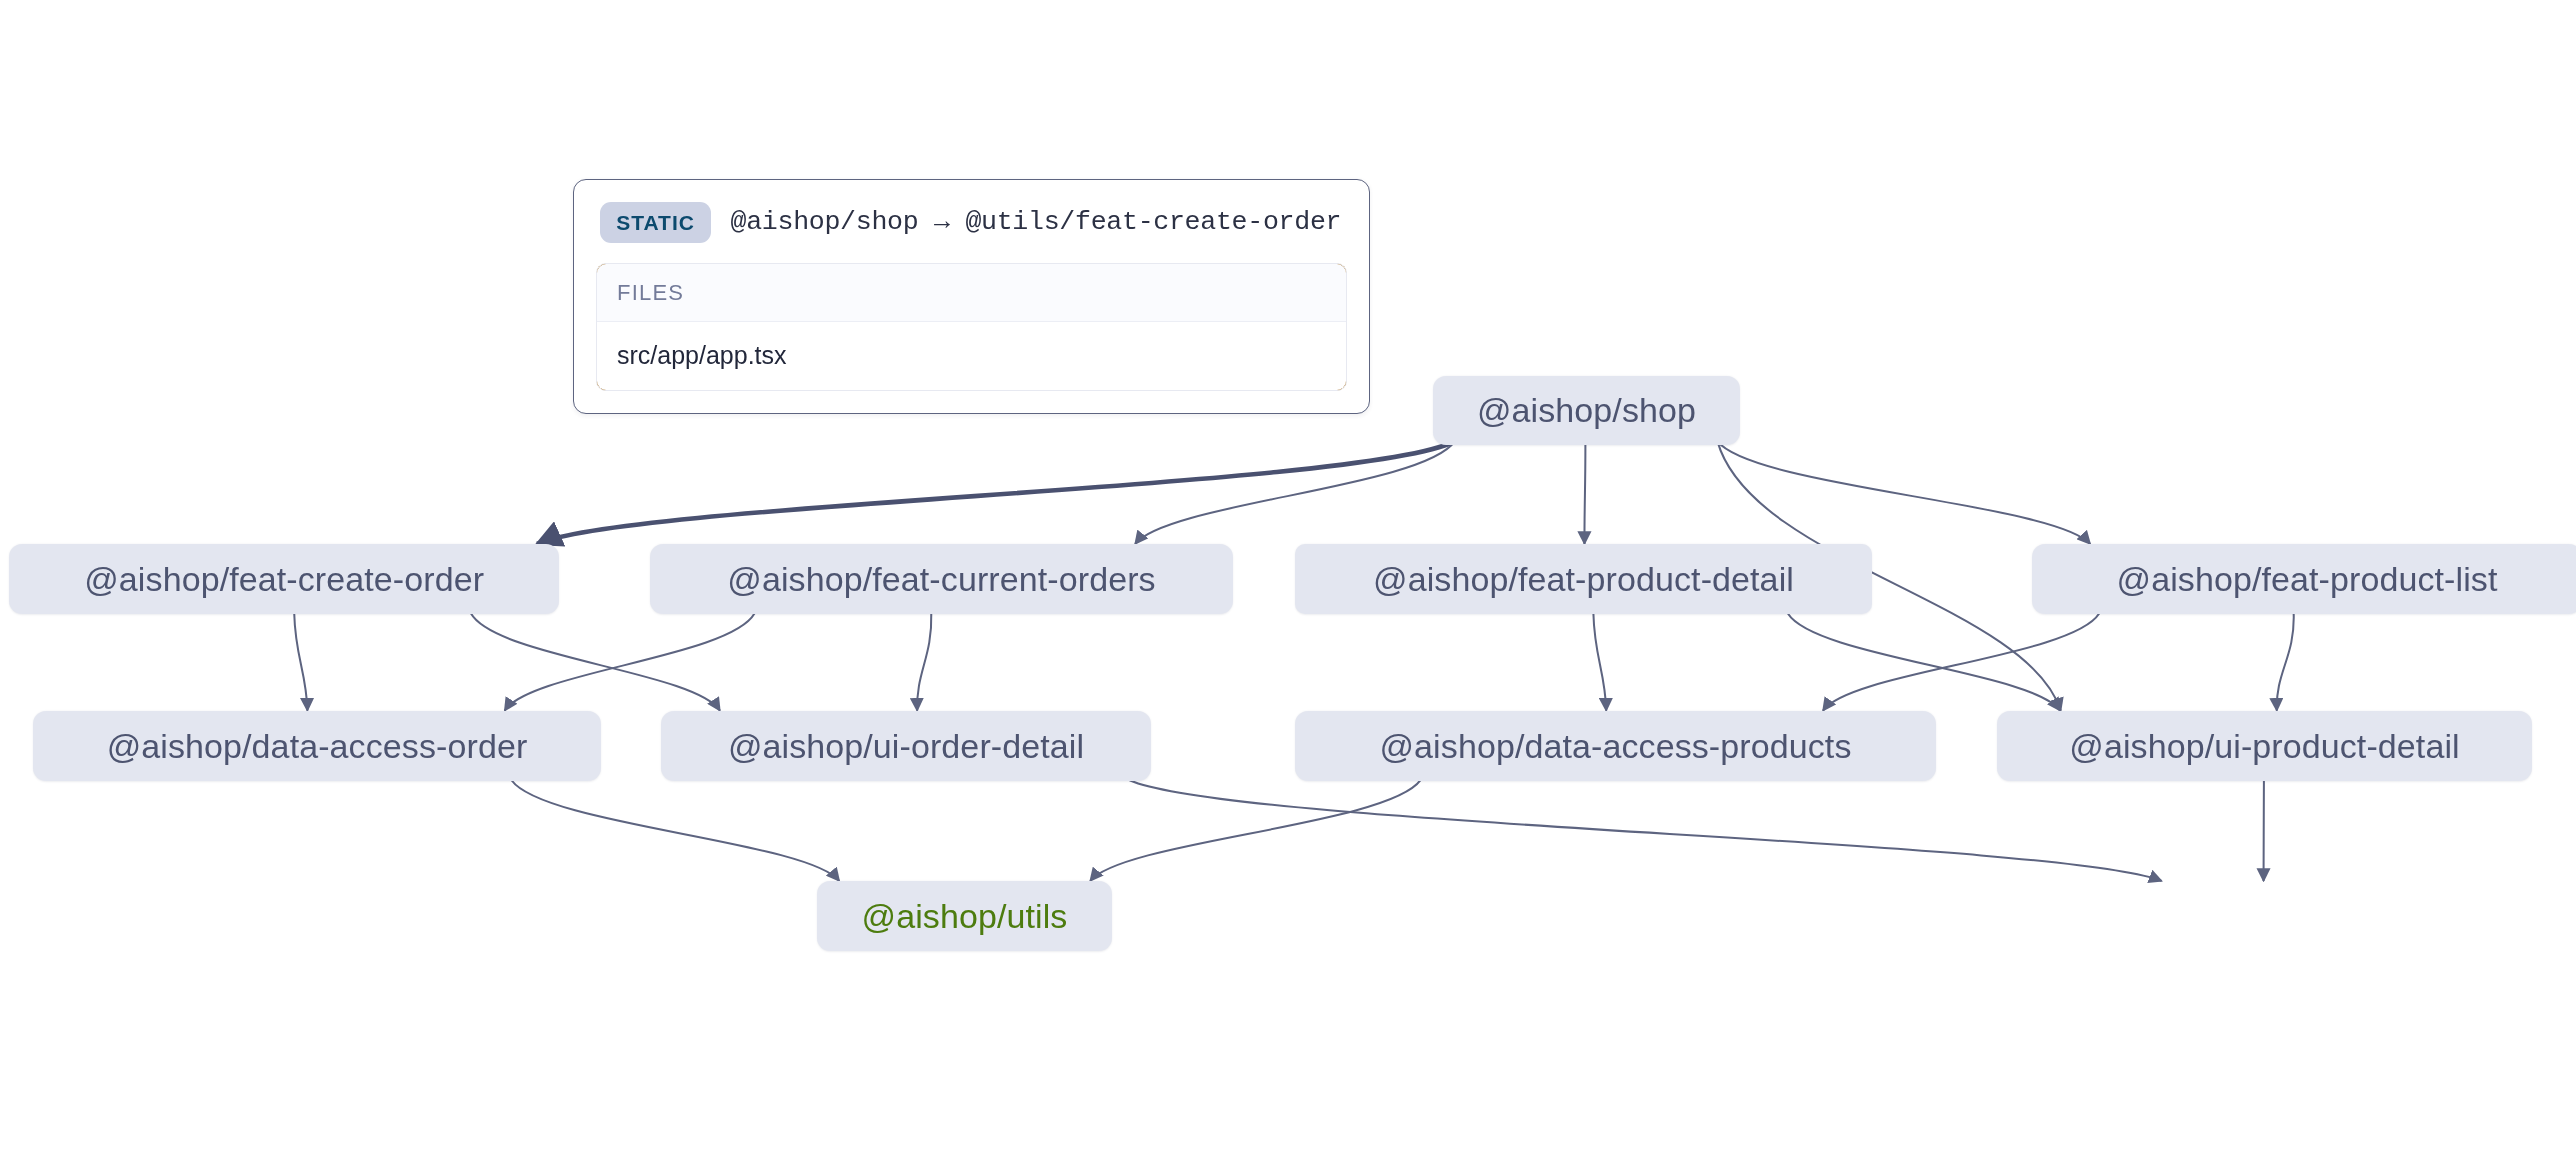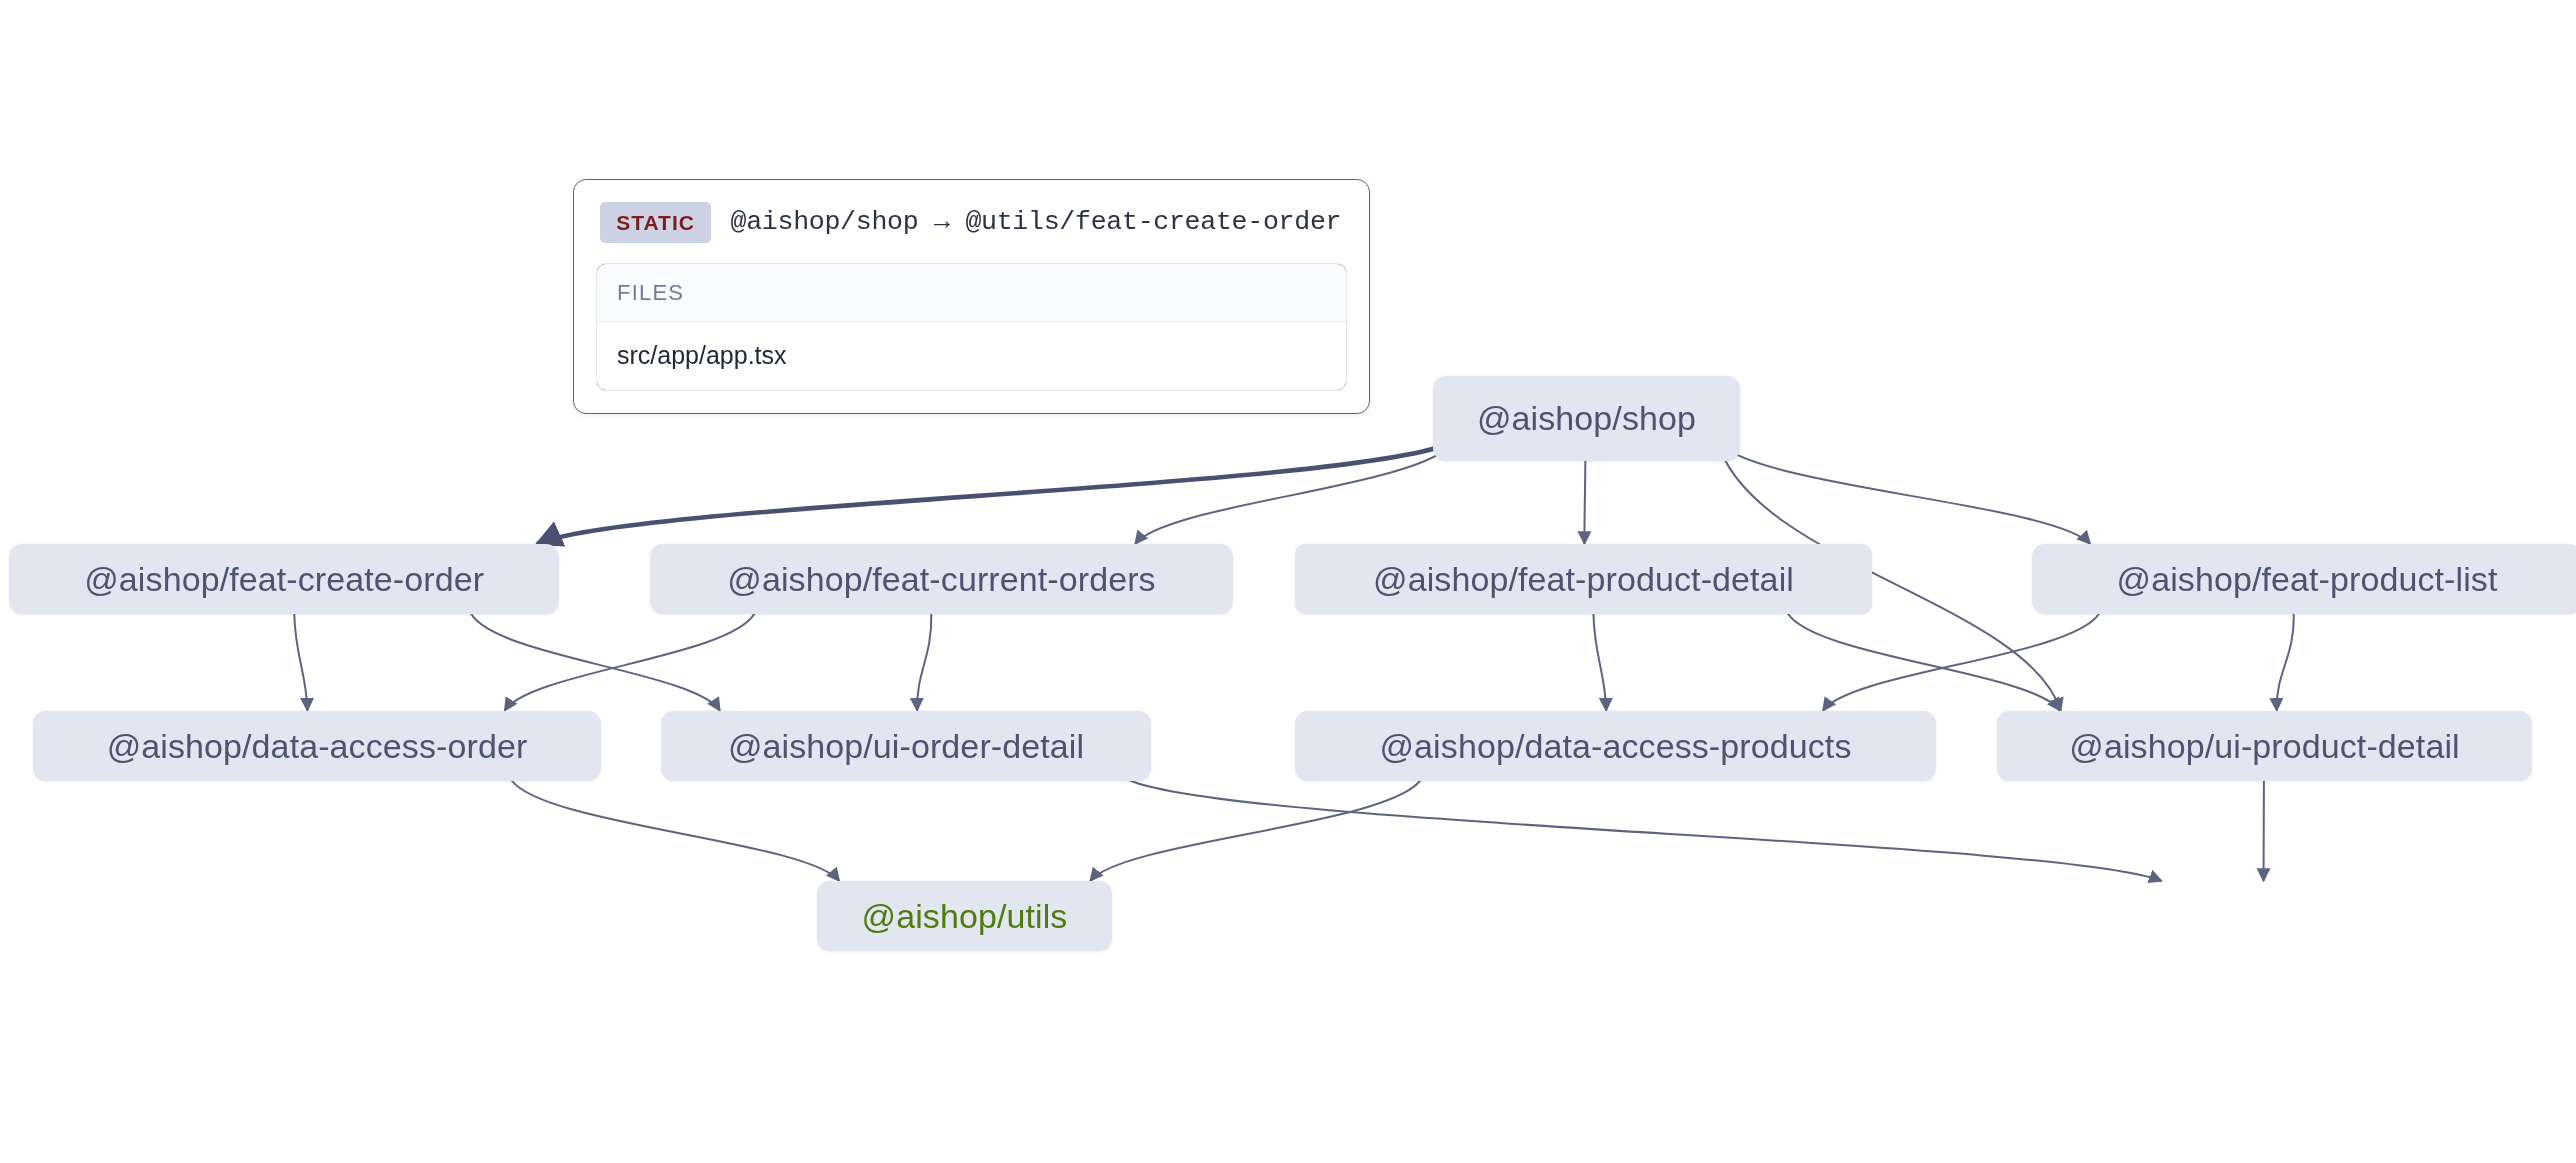--- a/index.html
+++ b/index.html
@@ -77,25 +77,25 @@
 
   .tt-header {
     display: flex;
     align-items: center;
     gap: 20px;
     padding: 1.8px 3.7px 0 3.7px;
   }
 
   .tt-badge {
     background: #ccd2e4;
-    color: #7f1d1d;
+    color: #0c4a6e;
     font-size: 21px;
     font-weight: 700;
     letter-spacing: 1px;
-    border-radius: 5px;
+    border-radius: 11px;
     padding: 10px 15.6px 10px 16.5px;
     line-height: 1;
     font-family: "Liberation Sans", sans-serif;
     white-space: nowrap;
   }
 
   .tt-title {
     font-family: "Liberation Mono", monospace;
     font-size: 26.6px;
     color: #2c3144;
@@ -158,21 +158,21 @@
         <path d="M 2291.8 670 C 2261.6400000000003 717.7, 2020.3600000000001 733.6, 1990.2 776" fill="none" stroke="#5d6480" stroke-width="2.2" marker-end="url(#arrow)"></path>
         <path d="M 2504.2 670 C 2505.6719999999996 717.7, 2484.3280000000004 733.6, 2485.8 776" fill="none" stroke="#5d6480" stroke-width="2.2" marker-end="url(#arrow)"></path>
         <path d="M 558.1 852 C 593.89 901.5, 880.21 918, 916 962" fill="none" stroke="#5d6480" stroke-width="2.2" marker-end="url(#arrow)"></path>
         <path d="M 1233 852 C 1345.7 901.5, 2247.3 918, 2360 962" fill="none" stroke="#5d6480" stroke-width="2.2" marker-end="url(#arrow)"></path>
         <path d="M 1550.7 852 C 1514.63 901.5, 1226.07 918, 1190 962" fill="none" stroke="#5d6480" stroke-width="2.2" marker-end="url(#arrow)"></path>
         <path d="M 2471.7 852 C 2471.732 901.5, 2471.268 918, 2471.3 962" fill="none" stroke="#5d6480" stroke-width="2.2" marker-end="url(#arrow)"></path>
       </g>
   </svg>
 
   <div id="node-layer">
-      <div class="graph-node" style="left: 1433px; top: 376px; width: 307px; height: 85px; background: rgb(227, 230, 240); color: rgb(77, 84, 112);">@aishop/shop</div>
+      <div class="graph-node" style="left: 1433px; top: 376px; width: 307px; height: 69px; background: rgb(227, 230, 240); color: rgb(77, 84, 112);">@aishop/shop</div>
       <div class="graph-node" style="left: 9.2px; top: 544px; width: 550px; height: 70px; background: rgb(227, 230, 240); color: rgb(77, 84, 112);">@aishop/feat-create-order</div>
       <div class="graph-node" style="left: 650px; top: 544px; width: 583px; height: 70px; background: rgb(227, 230, 240); color: rgb(77, 84, 112);">@aishop/feat-current-orders</div>
       <div class="graph-node" style="left: 1295px; top: 544px; width: 577px; height: 70px; background: rgb(227, 230, 240); color: rgb(77, 84, 112); border-radius: 10px;">@aishop/feat-product-detail</div>
       <div class="graph-node" style="left: 2032px; top: 544px; width: 550px; height: 70px; background: rgb(227, 230, 240); color: rgb(77, 84, 112);">@aishop/feat-product-list</div>
       <div class="graph-node" style="left: 661px; top: 711px; width: 490px; height: 70px; background: rgb(227, 230, 240); color: rgb(77, 84, 112);">@aishop/ui-order-detail</div>
       <div class="graph-node" style="left: 33px; top: 711px; width: 568px; height: 70px; background: rgb(227, 230, 240); color: rgb(77, 84, 112);">@aishop/data-access-order</div>
       <div class="graph-node" style="left: 1295px; top: 711px; width: 641px; height: 70px; background: rgb(227, 230, 240); color: rgb(77, 84, 112);">@aishop/data-access-products</div>
       <div class="graph-node" style="left: 1997px; top: 711px; width: 535px; height: 70px; background: rgb(227, 230, 240); color: rgb(77, 84, 112);">@aishop/ui-product-detail</div>
       <div class="graph-node" style="left: 817px; top: 881px; width: 295px; height: 70px; background: rgb(227, 230, 240); color: #4d7c0f;">@aishop/utils</div>
     </div>

